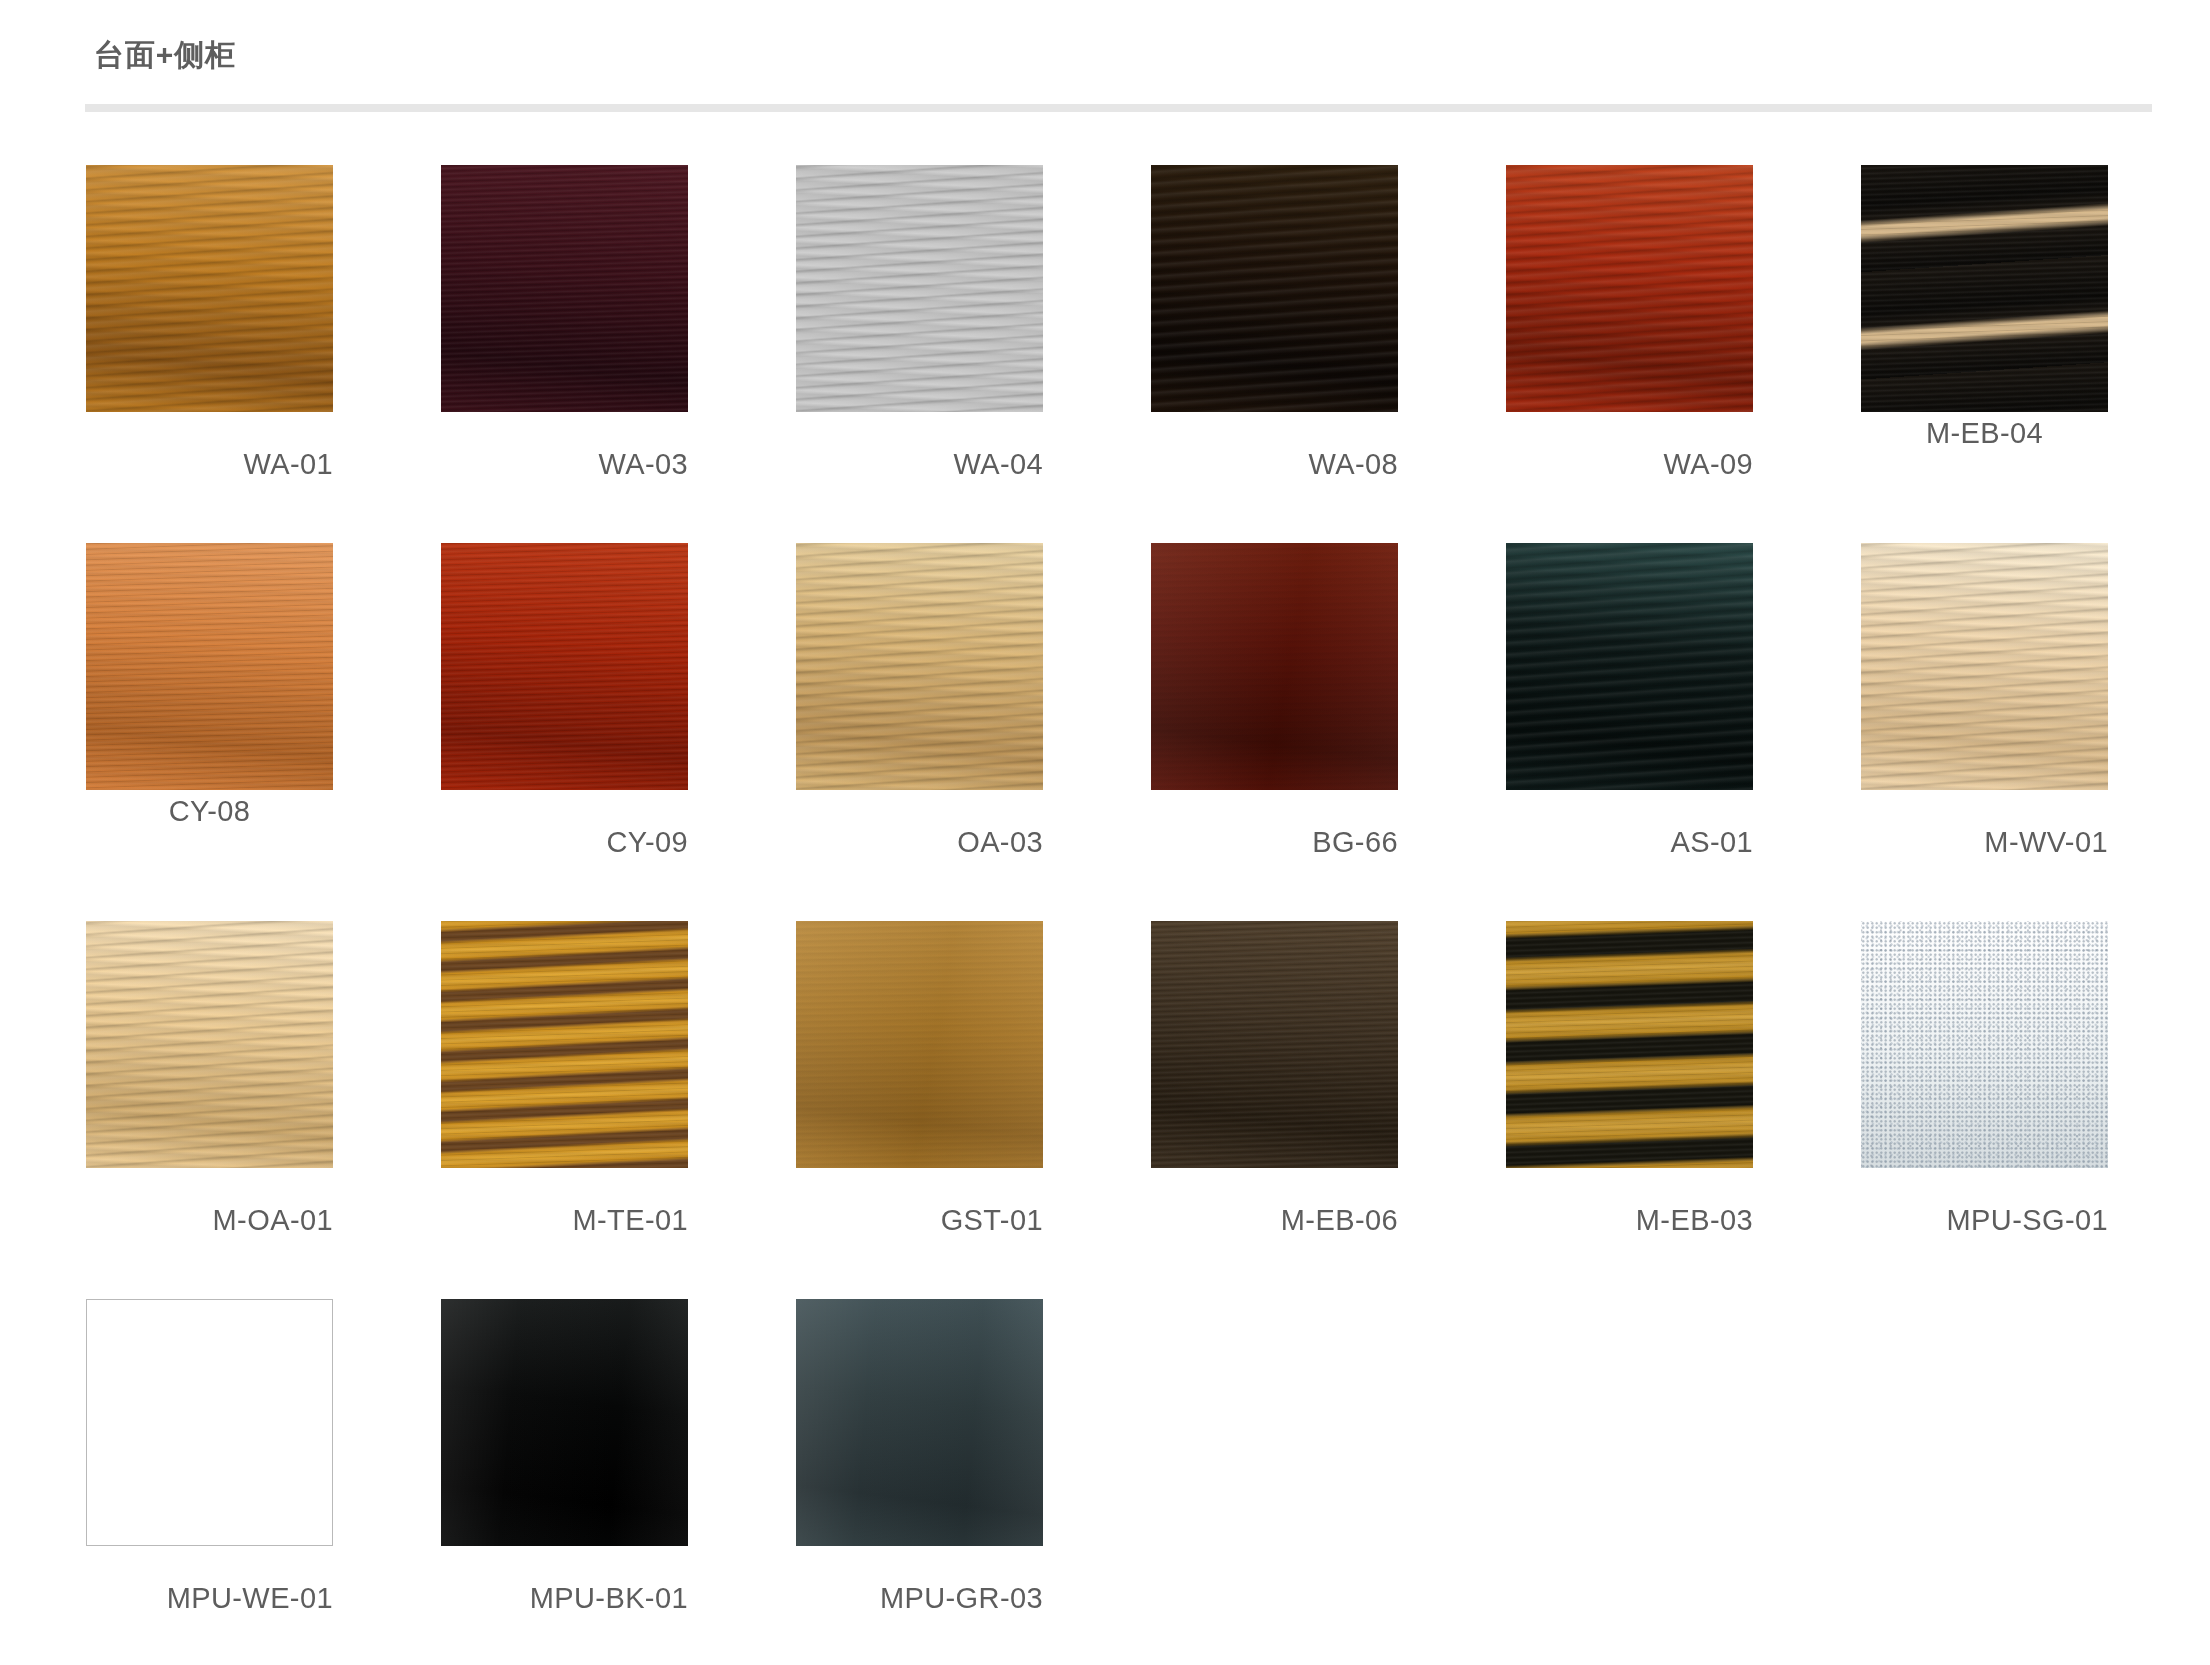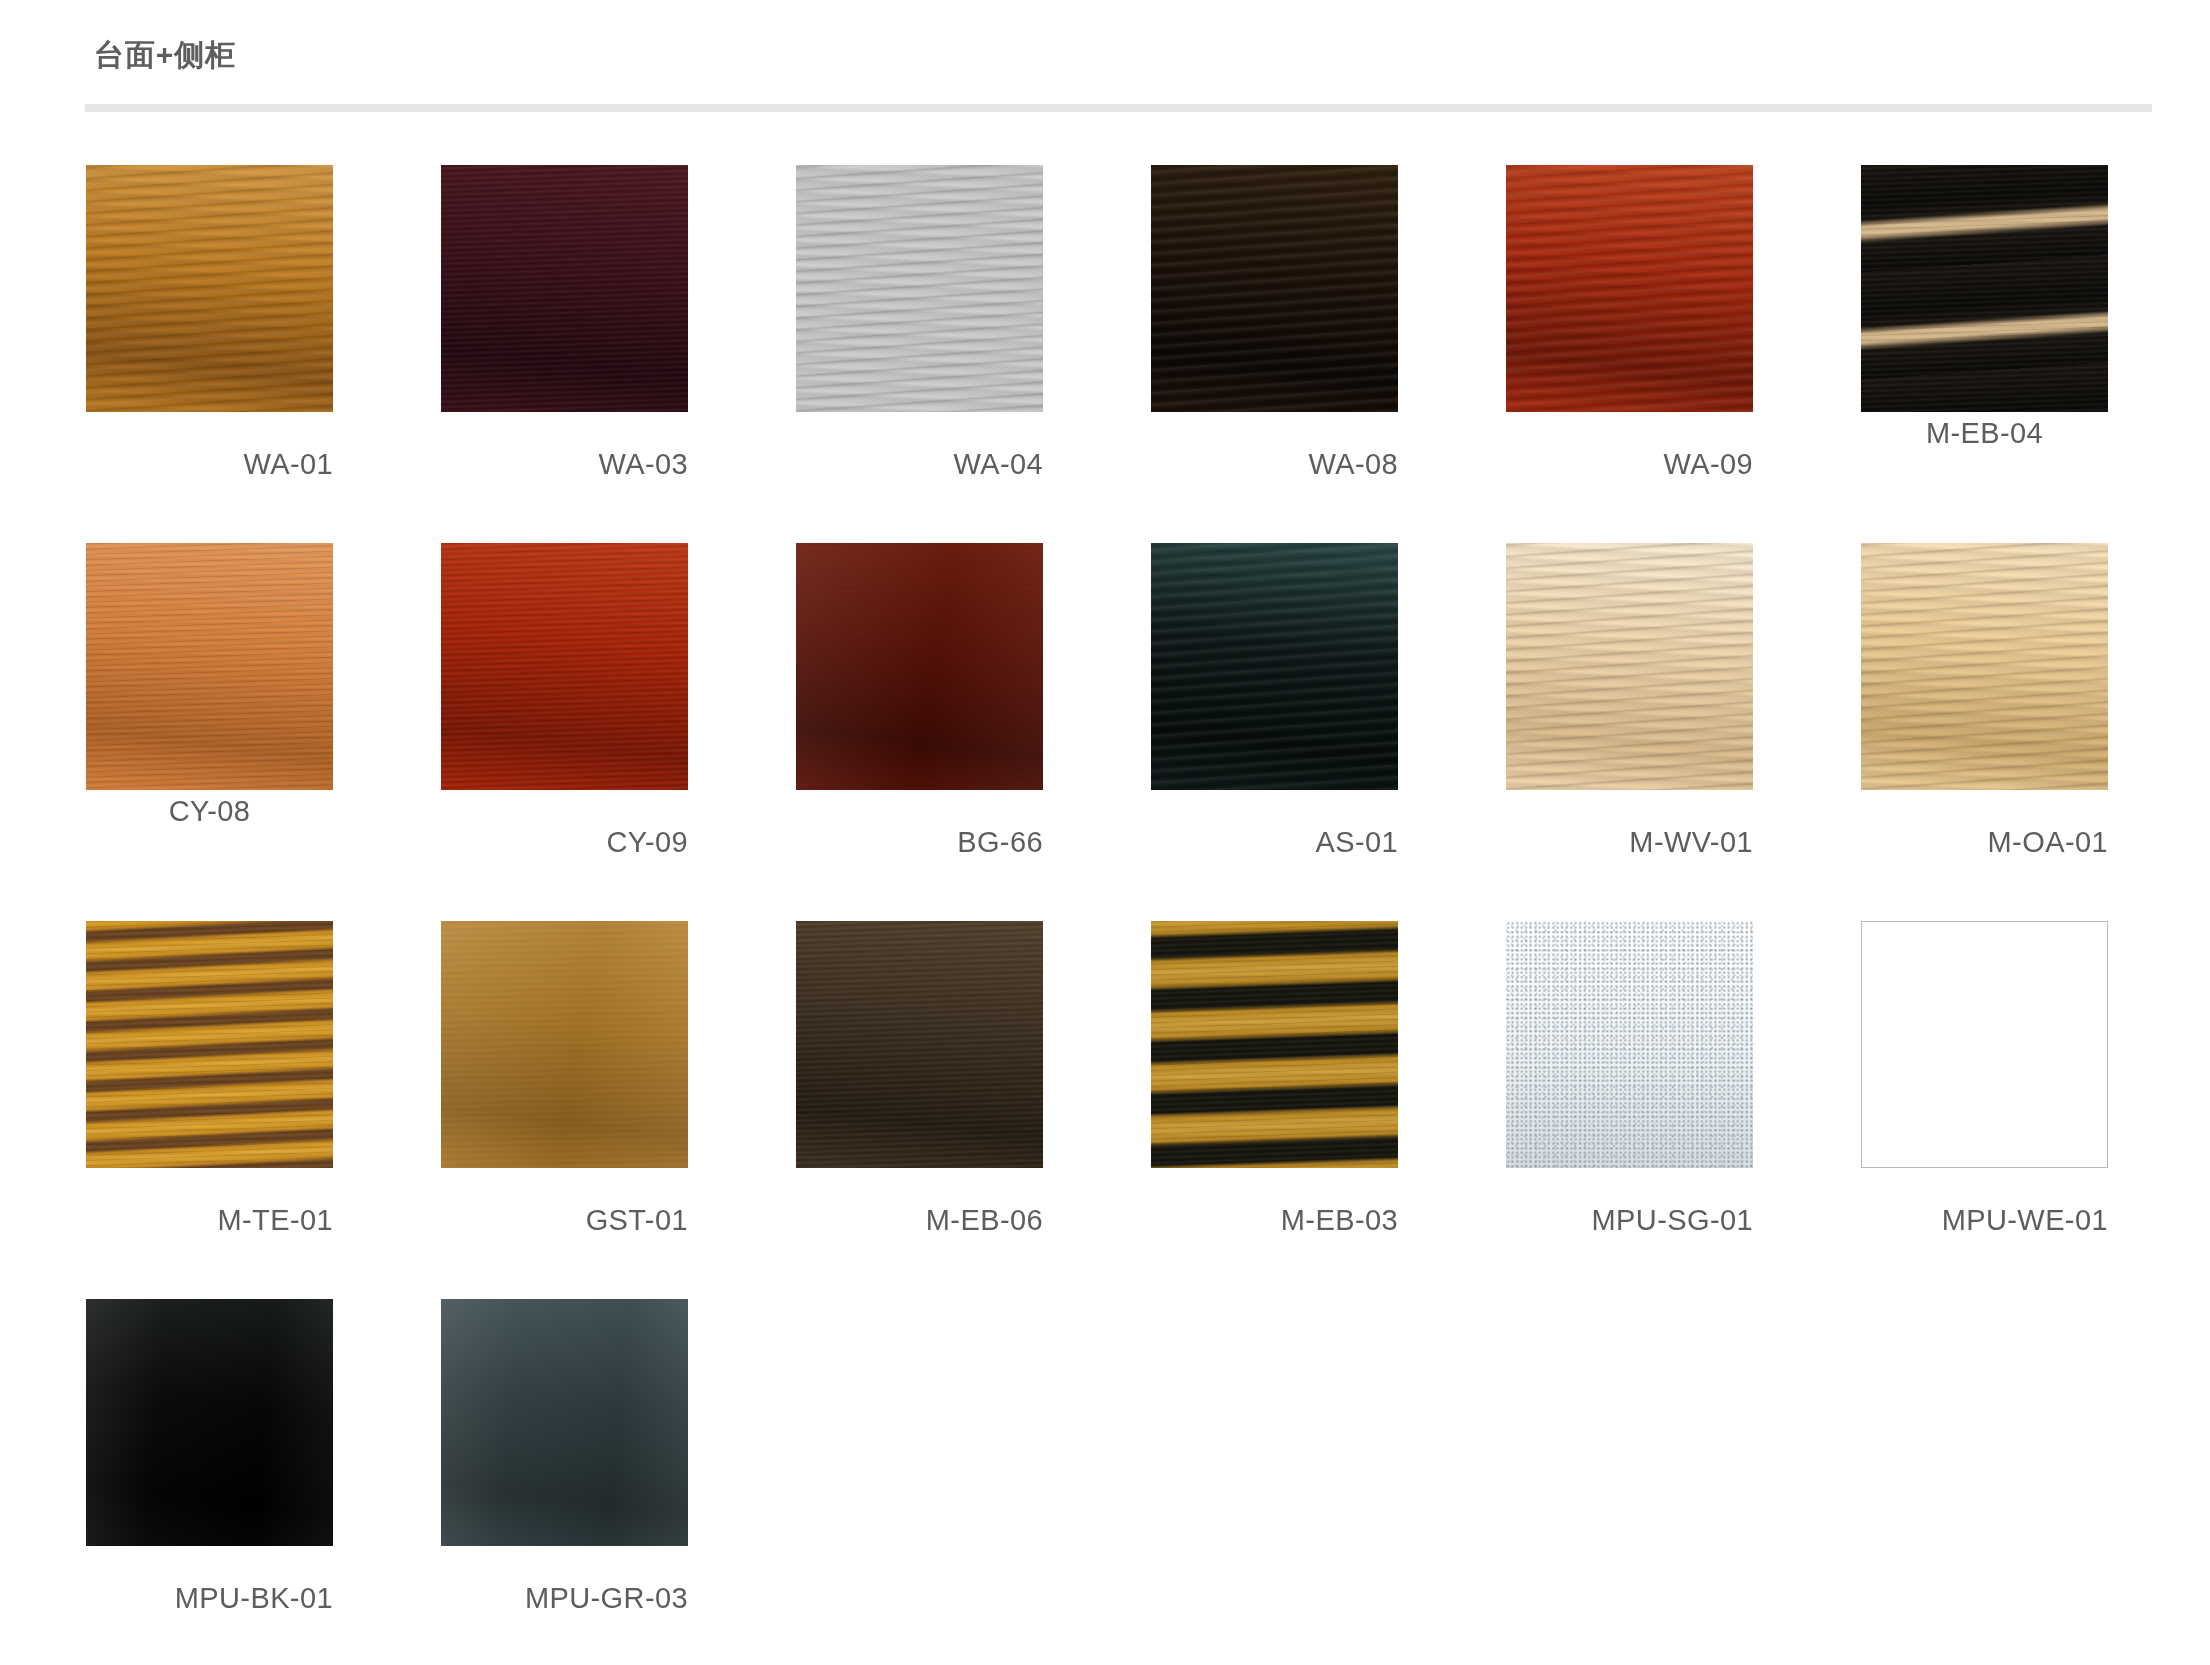--- a/index.html
+++ b/index.html
@@ -196,20 +196,26 @@
       </div>
       <div class="swatch-label label-high">CY-08</div>
     </div>
     <div class="swatch-cell">
       <div class="swatch-chip" style="background: linear-gradient(187deg, rgb(192, 58, 23) 0%, rgb(166, 35, 8) 42%, rgb(124, 23, 5) 78%, rgb(166, 35, 8) 100%);">
         <div class="grain fine"></div>
       </div>
       <div class="swatch-label label-low">CY-09</div>
     </div>
     <div class="swatch-cell">
+      <div class="swatch-chip" style="background: linear-gradient(187deg, rgb(238, 215, 167) 0%, rgb(221, 184, 120) 42%, rgb(191, 150, 89) 78%, rgb(221, 184, 120) 100%);">
+        <div class="grain wavy"></div>
+      </div>
+      <div class="swatch-label label-low">OA-03</div>
+    </div>
+    <div class="swatch-cell">
       <div class="swatch-chip" style="background: linear-gradient(187deg, rgb(116, 32, 15) 0%, rgb(90, 18, 8) 42%, rgb(61, 11, 4) 78%, rgb(90, 18, 8) 100%);">
         <div class="grain soft"></div>
       </div>
       <div class="swatch-label label-low">BG-66</div>
     </div>
     <div class="swatch-cell">
       <div class="swatch-chip" style="background: linear-gradient(187deg, rgb(43, 74, 72) 0%, rgb(14, 26, 25) 42%, rgb(6, 13, 12) 78%, rgb(14, 26, 25) 100%);">
         <div class="grain wavy"></div>
       </div>
       <div class="swatch-label label-low">AS-01</div>

